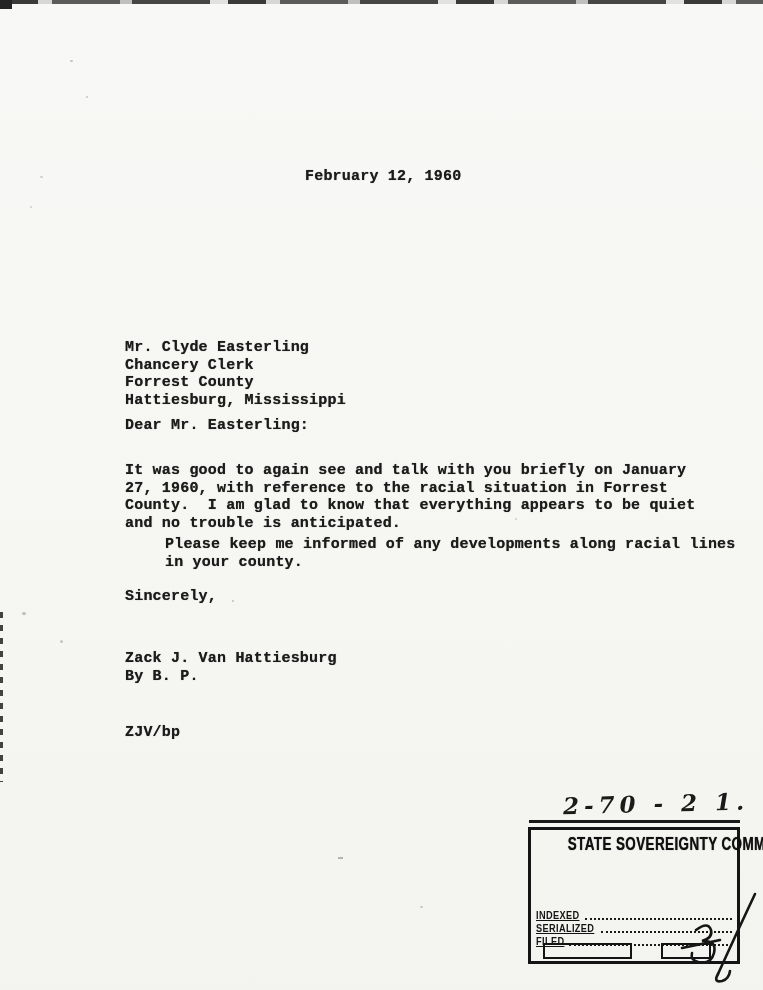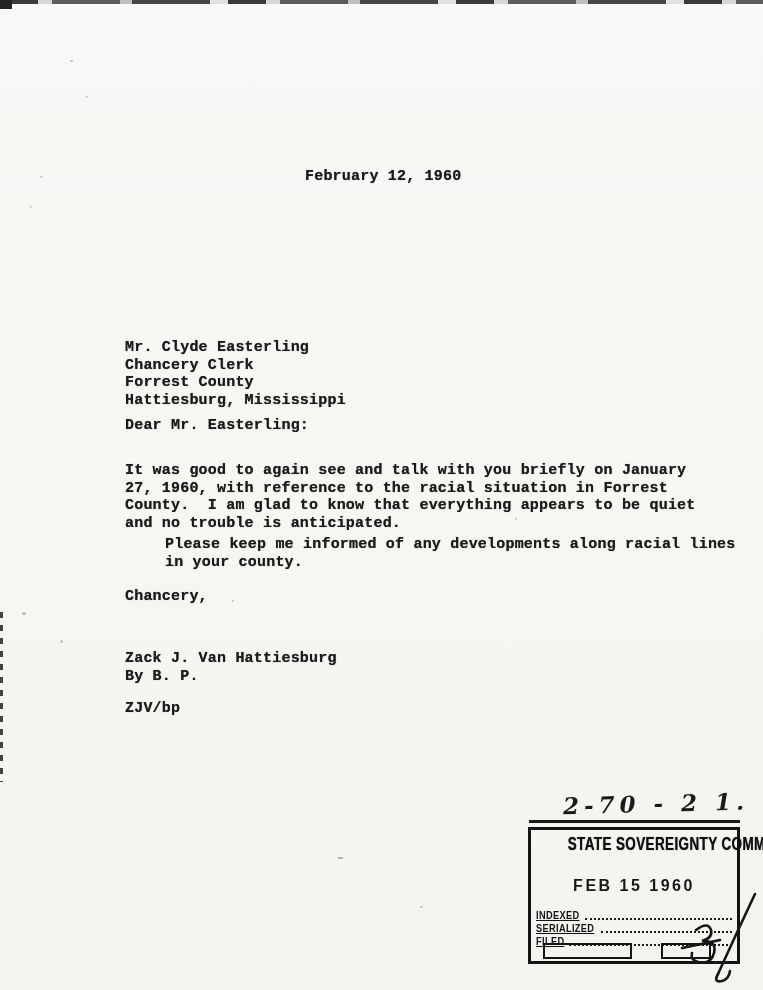--- a/index.html
+++ b/index.html
@@ -102,35 +102,34 @@
   <div class="type" style="left:125px;top:417px;">Dear Mr. Easterling:</div>
 
   <div class="type" style="left:125px;top:462px;">It was good to again see and talk with you briefly on January
 27, 1960, with reference to the racial situation in Forrest
 County.  I am glad to know that everything appears to be quiet
 and no trouble is anticipated.</div>
 
   <div class="type" style="left:125px;top:536px;margin-left:40px;">Please keep me informed of any developments along racial lines
 in your county.</div>
 
-  <div class="type" style="left:125px;top:588px;">Chancery,</div>
+  <div class="type" style="left:125px;top:588px;">Sincerely,</div>
 
   <div class="type" style="left:125px;top:650px;">Zack J. Van Hattiesburg
 By B. P.</div>
 
-  <div class="type" style="left:125px;top:700px;">ZJV/bp</div>
+  <div class="type" style="left:125px;top:724px;">ZJV/bp</div>
 
   <div class="hw-number">2-70 - 2 1.</div>
   <div class="hw-underline"></div>
 
   <div class="stamp">
     <div class="stamp-title">
       <span>STATE SOVEREIGNTY COMMISSION</span>
     </div>
-    <div class="stamp-date">FEB 15 1960</div>
     <div class="stamp-fields">
       <div class="stamp-field">
         <span class="lbl">INDEXED</span>
         <span class="leader"></span>
       </div>
       <div class="stamp-field">
         <span class="lbl">SERIALIZED</span>
         <span class="leader"></span>
       </div>
       <div class="stamp-field">

